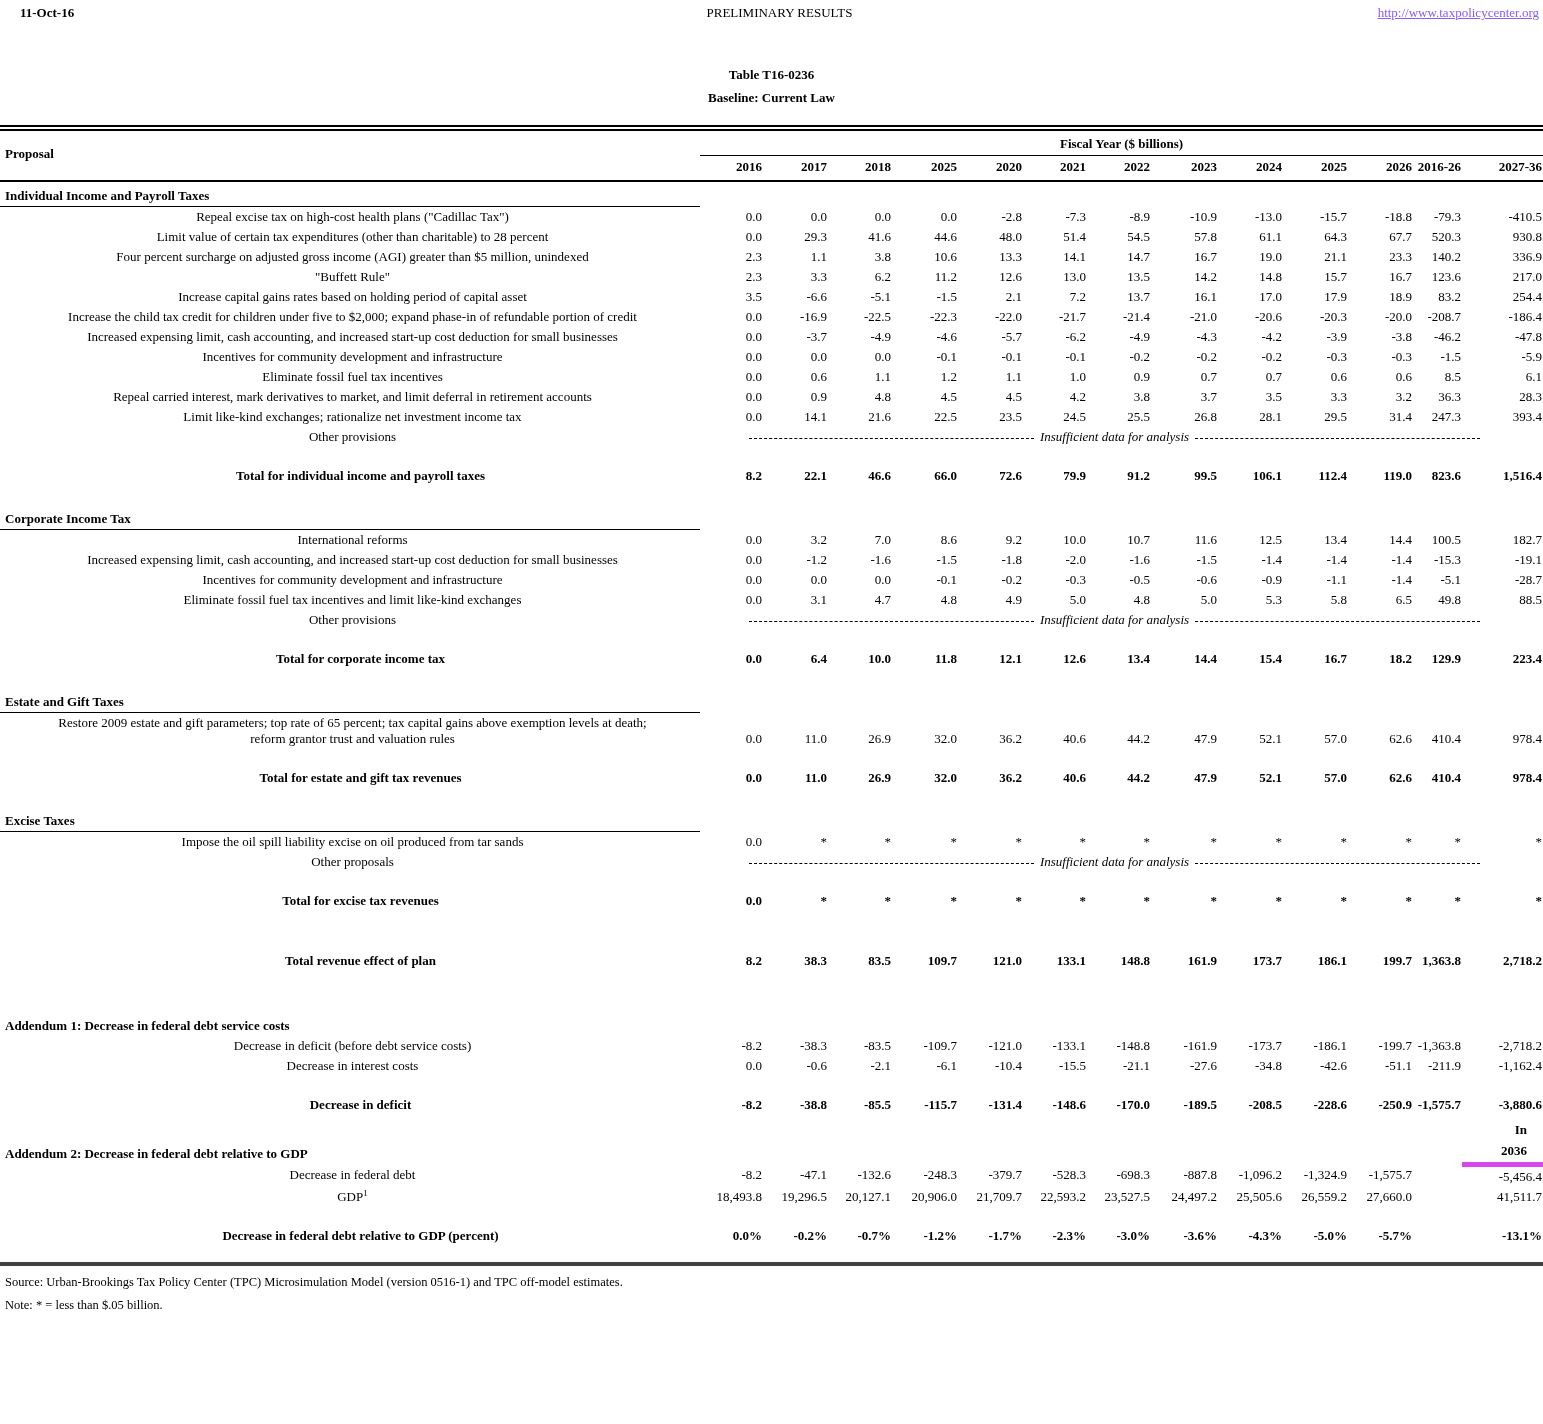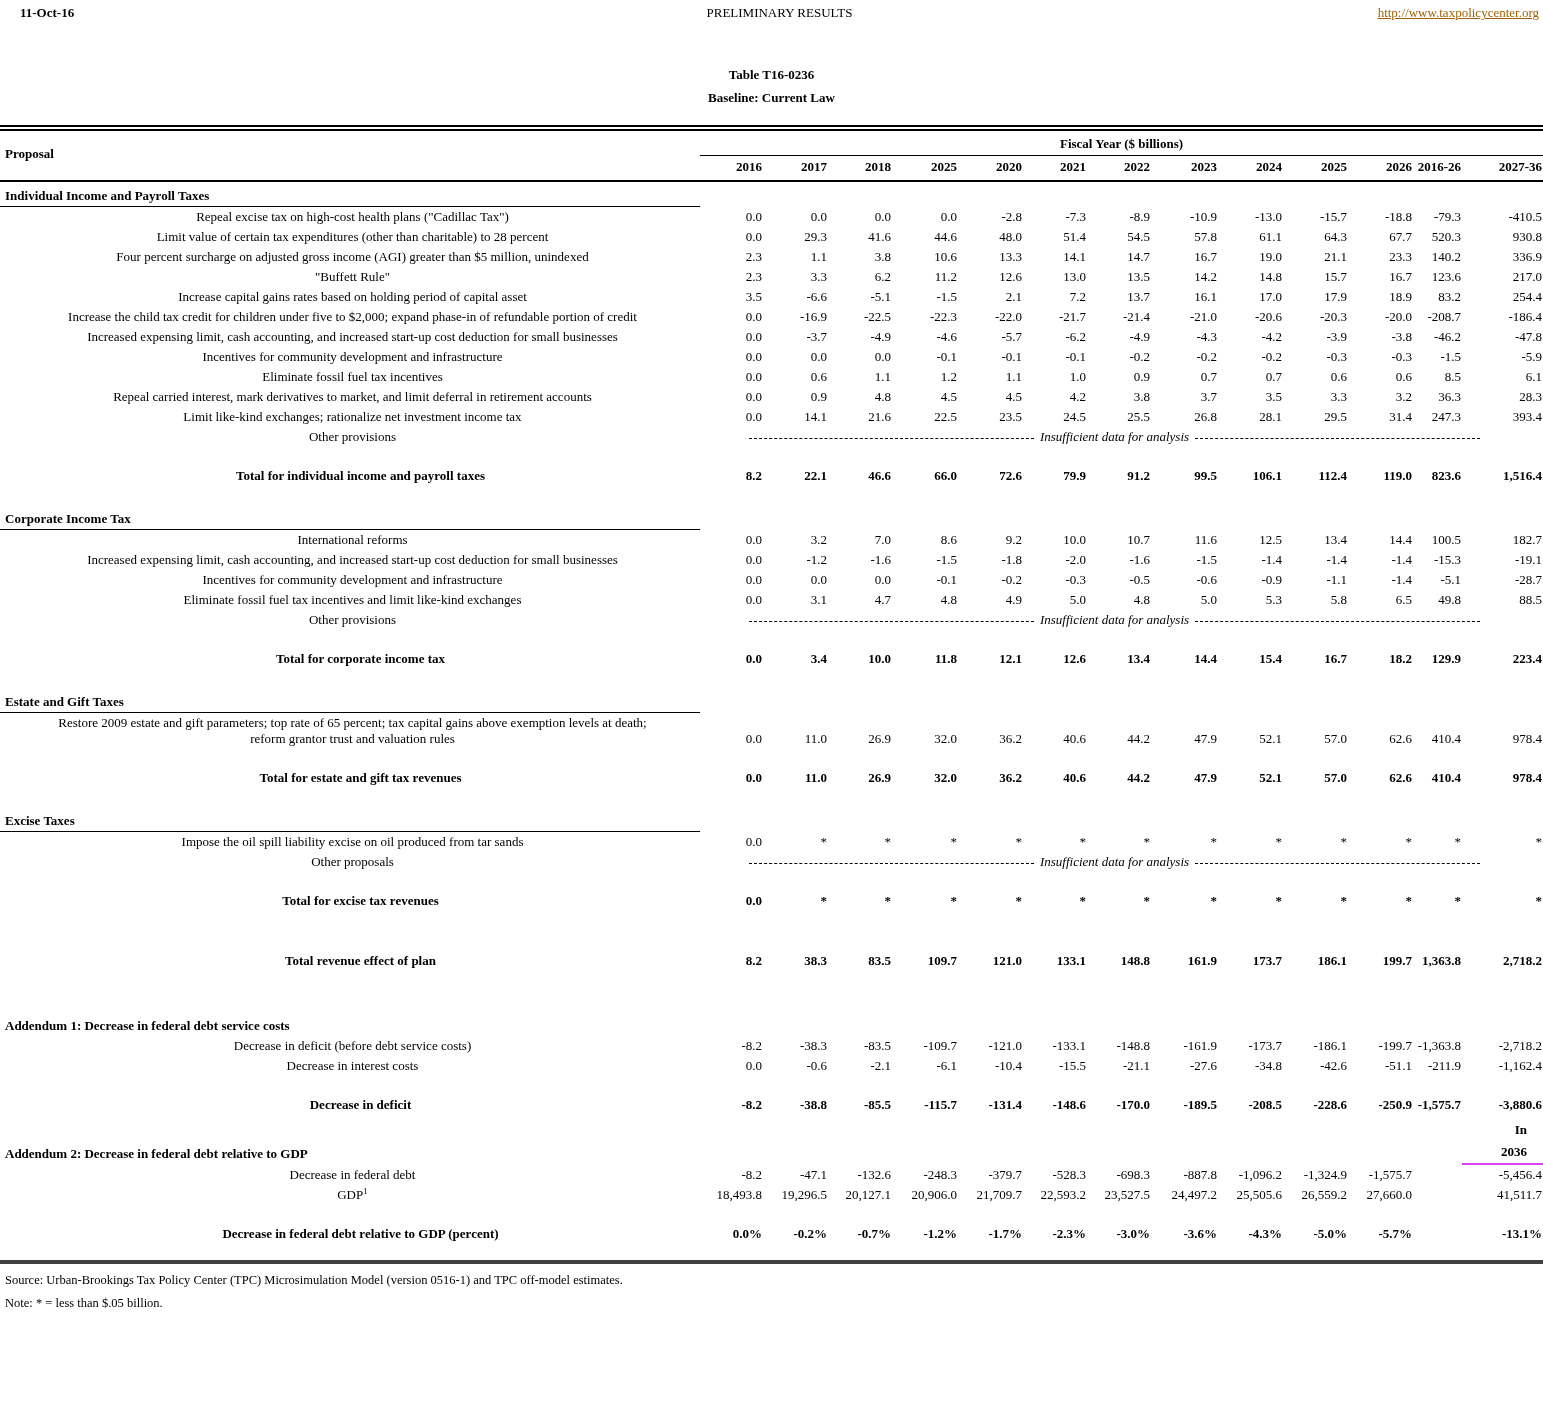--- a/index.html
+++ b/index.html
@@ -5,42 +5,42 @@
   * { box-sizing: border-box; }
   html, body { margin: 0; padding: 0; background: #fff; }
   body { font-family: "Liberation Serif", "DejaVu Serif", serif; color: #000; }
   .page { width: 1543px; min-height: 1424px; position: relative; font-size: 13px; }
 
   
   .topbar { display: flex; align-items: flex-start; padding: 5px 4px 0 5px; margin-left: 15px; }
   .topbar .left  { flex: 1; font-weight: bold; }
   .topbar .mid   { flex: 0 0 auto; }
   .topbar .right { flex: 1; text-align: right; }
-  .topbar a { color: #a16207; text-decoration: underline; }
+  .topbar a { color: #8b5cf6; text-decoration: underline; }
 
   
   .title-block { text-align: center; margin-top: 42px; font-weight: bold; line-height: 23px; }
 
   
   table { border-collapse: collapse; table-layout: fixed; width: 1543px; margin-top: 16px; border-top: 6px double #000; }
   th, td { font-size: 13px; overflow: visible; }
   thead th { font-weight: bold; }
   th.proposal { text-align: left; vertical-align: middle; padding: 2px 0 6px 5px; border-bottom: 2px solid #000; }
   th.fy { border-bottom: 1px solid #000; text-align: center; padding: 5px 0 3px; }
   tr.years th { border-bottom: 2px solid #000; text-align: right; padding: 3px 1px 5px 0; white-space: nowrap; }
 
   td.lbl { text-align: center; padding: 2px 0 2px 5px; white-space: nowrap; }
   td.val { text-align: right; padding: 2px 1px 2px 0; white-space: nowrap; }
   .b { font-weight: bold; }
   td.ind { padding-left: 21px; }
   td.section { font-weight: bold; text-align: left; padding: 6px 0 2px 5px; white-space: nowrap; }
   td.ul { border-bottom: 1px solid #000; }
   tr.vb td.val { vertical-align: bottom; }
   td.ctr { text-align: right; padding-right: 16px; }
-  td.y2036 { border-bottom: 2px solid #d946ef; font-family: Liberation Serif, serif; }
+  td.y2036 { border-bottom: 5px solid #d946ef; font-family: Liberation Serif, serif; }
   tr.spacer td { padding: 0; }
 
   .ins { display: flex; align-items: center; font-style: italic; padding: 0 62px 0 48px; }
   .ins::before, .ins::after { content: ""; flex: 1; border-bottom: 1px dashed #000; height: 0; transform: translateY(1px); }
   .ins em { padding: 0 6px; white-space: nowrap; font-style: italic; }
 
   sup { font-size: 9px; vertical-align: super; line-height: 0; }
 
   
   .footer { border-top: 4px solid #404040; margin-top: 4px; padding: 9px 5px 0 5px; }
@@ -386,21 +386,21 @@
               <em>Insufficient data for analysis</em>
             </div>
           </td>
         </tr>
         <tr class="spacer">
           <td colspan="14" style="height: 19px;"></td>
         </tr>
         <tr>
           <td class="lbl b ind">Total for corporate income tax</td>
           <td class="val b">0.0</td>
-          <td class="val b">3.4</td>
+          <td class="val b">6.4</td>
           <td class="val b">10.0</td>
           <td class="val b">11.8</td>
           <td class="val b">12.1</td>
           <td class="val b">12.6</td>
           <td class="val b">13.4</td>
           <td class="val b">14.4</td>
           <td class="val b">15.4</td>
           <td class="val b">16.7</td>
           <td class="val b">18.2</td>
           <td class="val b">129.9</td>

